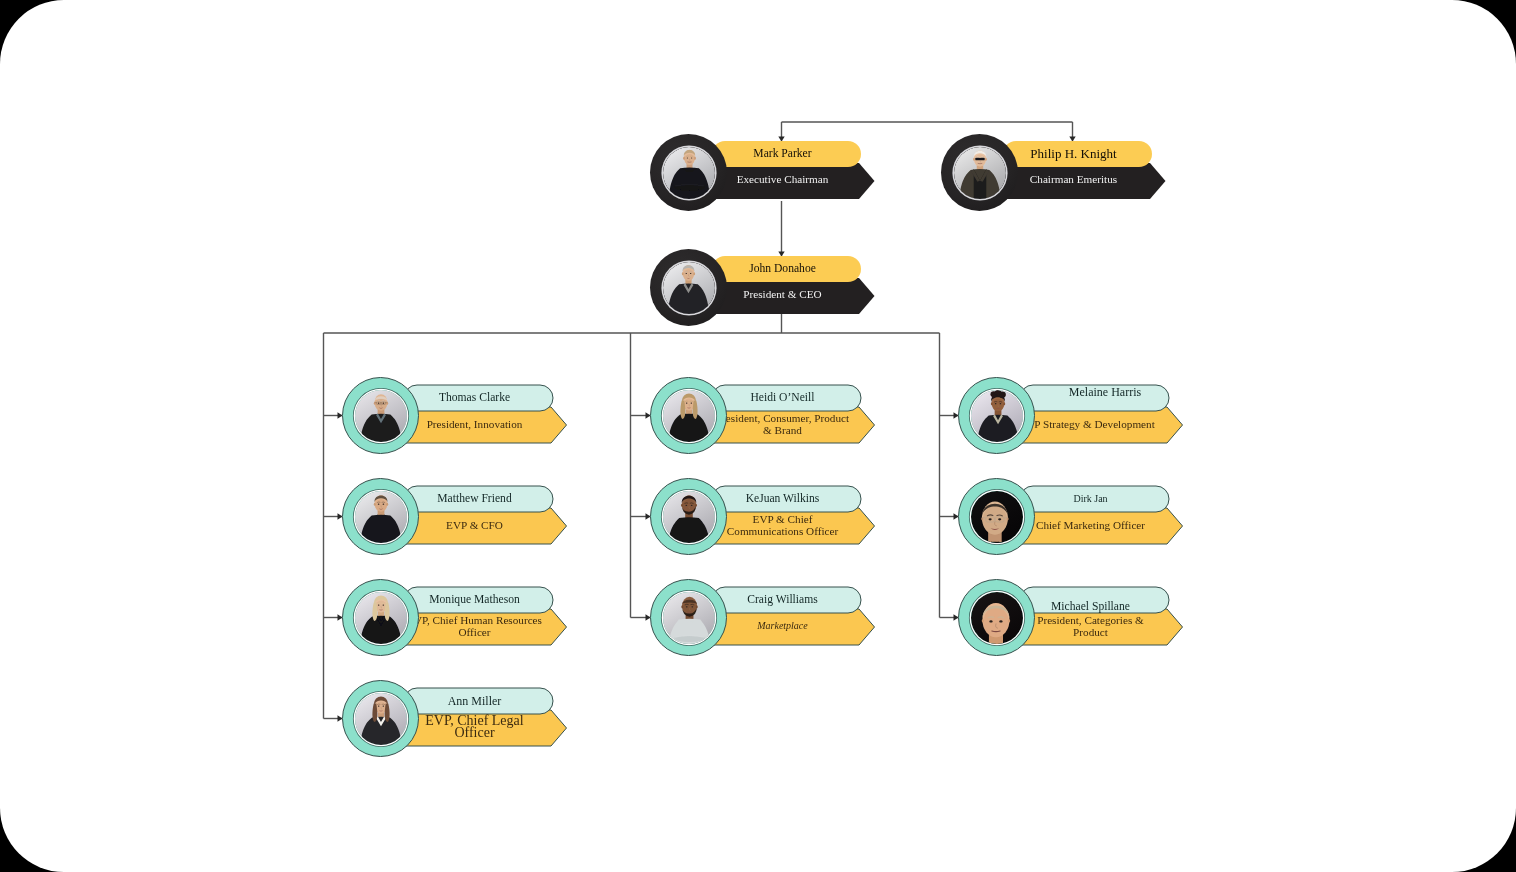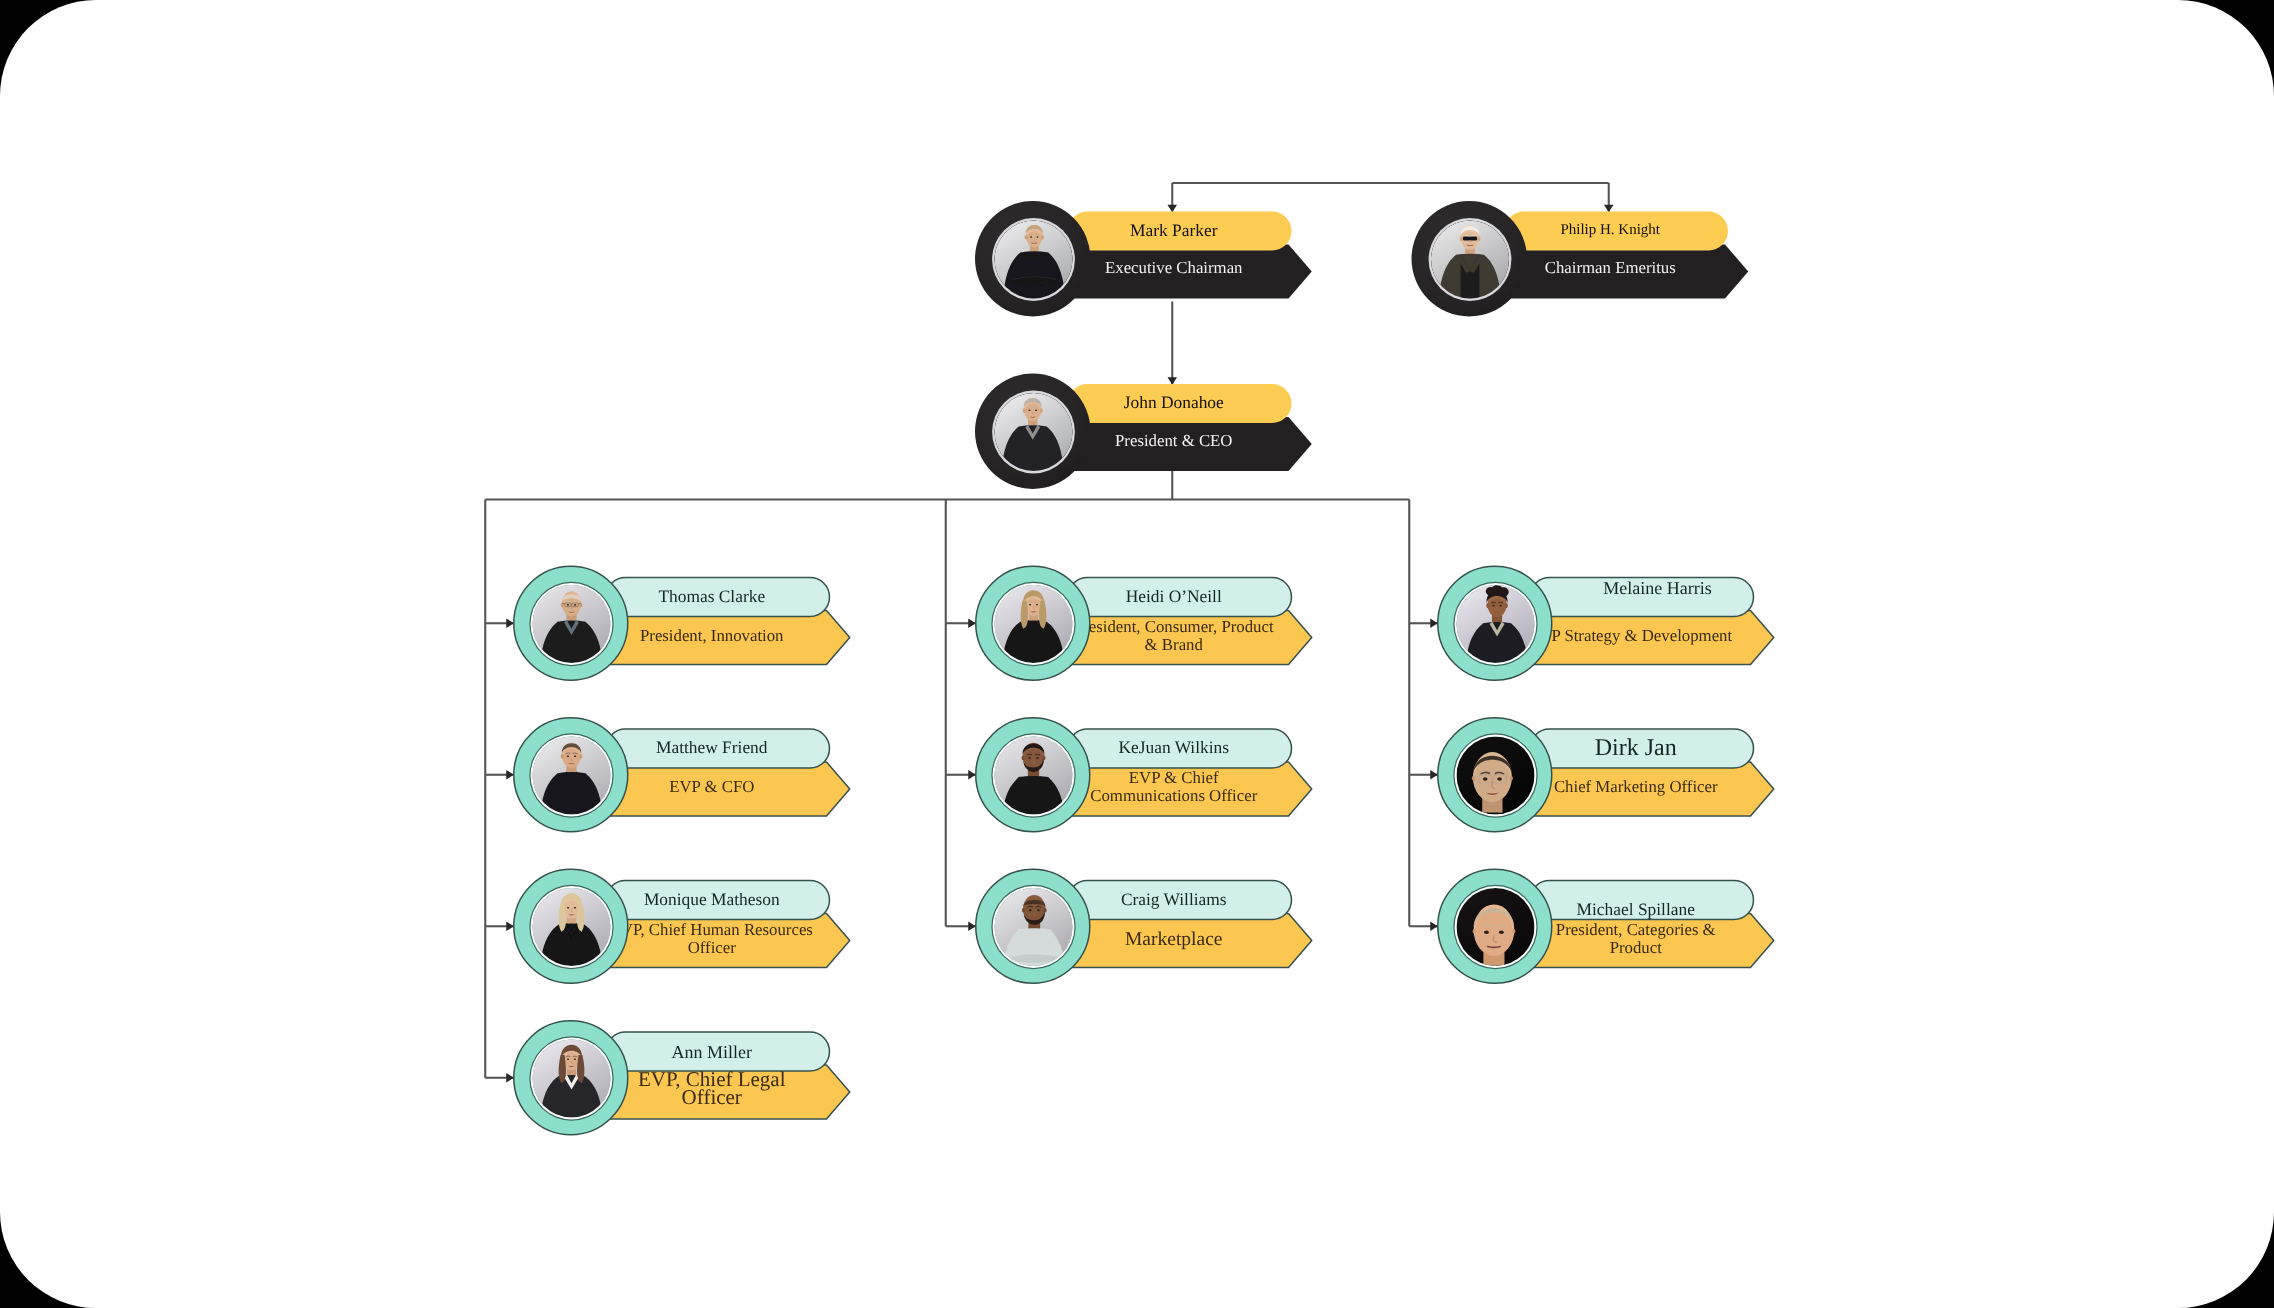--- a/index.html
+++ b/index.html
@@ -111,21 +111,21 @@
 </svg></div>
 </div>
 <div class="node" style="left:941px;top:134px;width:226.5px;height:77px;">
 
   <svg class="shape" width="167.5" height="61" style="left:61px;top:6px;">
     <path d="M1,23 h147 l15.5,18 l-15.5,18 H1 Z" fill="#232021" stroke="#232021" stroke-width="0" stroke-linejoin="round"></path>
     <rect x="1" y="1" width="149" height="26" rx="13" ry="13" fill="#fccc53" stroke="#fccc53" stroke-width="0"></rect>
   </svg>
 
   <div class="ttl" style="left:64.5px;top:7px;width:136px;height:26px;
-              color:#140f07;font-size:10px;">Philip H. Knight</div>
+              color:#140f07;font-size:13px;">Philip H. Knight</div>
 
   <div class="sub" style="left:64.5px;top:26.5px;width:136px;height:36px;
               color:#f2f2f2;font-size:11.2px;">Chairman Emeritus</div>
 
   <div class="ring" style="position:absolute;left:0;top:0;width:77px;height:77px;border-radius:50%;
               background:radial-gradient(circle at 38% 32%, #2e2c2d 0%, #262425 55%, #1b191a 100%);box-sizing:border-box;"></div>
 
   <div class="avatar" style="left:12.5px;top:12.5px;width:52px;height:52px;
               box-shadow:0 0 0 1.6px #d9d9dd;"><svg viewBox="0 0 100 100" width="52" height="52">
   <defs>
@@ -580,21 +580,21 @@
 
   <svg class="shape" width="167.5" height="61" style="left:61px;top:7px;">
     <path d="M1,23 h147 l15.5,18 l-15.5,18 H1 Z" fill="#fbc750" stroke="#36514d" stroke-width="1" stroke-linejoin="round"></path>
     <rect x="1" y="1" width="149" height="26" rx="13" ry="13" fill="#d2efe9" stroke="#36514d" stroke-width="1"></rect>
   </svg>
 
   <div class="ttl" style="left:64.5px;top:8px;width:136px;height:26px;
               color:#132726;font-size:11.6px;">Craig Williams</div>
 
   <div class="sub" style="left:64.5px;top:28.5px;width:136px;height:36px;
-              color:#3b2a10;font-size:13px;">Marketplace</div>
+              color:#3b2a10;font-size:10px;font-style:italic;">Marketplace</div>
 
   <div class="ring" style="position:absolute;left:0;top:0;width:77px;height:77px;border-radius:50%;
               background:#8ce0cb;box-sizing:border-box;border:1px solid #36514d;"></div>
 
   <div class="avatar" style="left:12.5px;top:12.5px;width:52px;height:52px;
               box-shadow:0 0 0 1.3px #fff, 0 0 0 2.1px rgba(40,70,66,.8);"><svg viewBox="0 0 100 100" width="52" height="52">
   <defs>
     <linearGradient id="bg_craig" x1="0.15" y1="0" x2="0.75" y2="1">
       <stop offset="0" stop-color="#e9e8eb"></stop>
                 <stop offset="1" stop-color="#abaab0"></stop>
@@ -693,21 +693,21 @@
 </svg></div>
 </div>
 <div class="node" style="left:958px;top:478px;width:226.5px;height:77px;">
 
   <svg class="shape" width="167.5" height="61" style="left:61px;top:7px;">
     <path d="M1,23 h147 l15.5,18 l-15.5,18 H1 Z" fill="#fbc750" stroke="#36514d" stroke-width="1" stroke-linejoin="round"></path>
     <rect x="1" y="1" width="149" height="26" rx="13" ry="13" fill="#d2efe9" stroke="#36514d" stroke-width="1"></rect>
   </svg>
 
   <div class="ttl" style="left:64.5px;top:8px;width:136px;height:26px;
-              color:#132726;font-size:16px;">Dirk Jan</div>
+              color:#132726;font-size:10px;">Dirk Jan</div>
 
   <div class="sub" style="left:64.5px;top:28.5px;width:136px;height:36px;
               color:#3b2a10;font-size:11.2px;">Chief Marketing Officer</div>
 
   <div class="ring" style="position:absolute;left:0;top:0;width:77px;height:77px;border-radius:50%;
               background:#8ce0cb;box-sizing:border-box;border:1px solid #36514d;"></div>
 
   <div class="avatar" style="left:12.5px;top:12.5px;width:52px;height:52px;
               box-shadow:0 0 0 1.3px #fff, 0 0 0 2.1px rgba(40,70,66,.8);"><svg viewBox="0 0 100 100" width="52" height="52">
   <defs>

